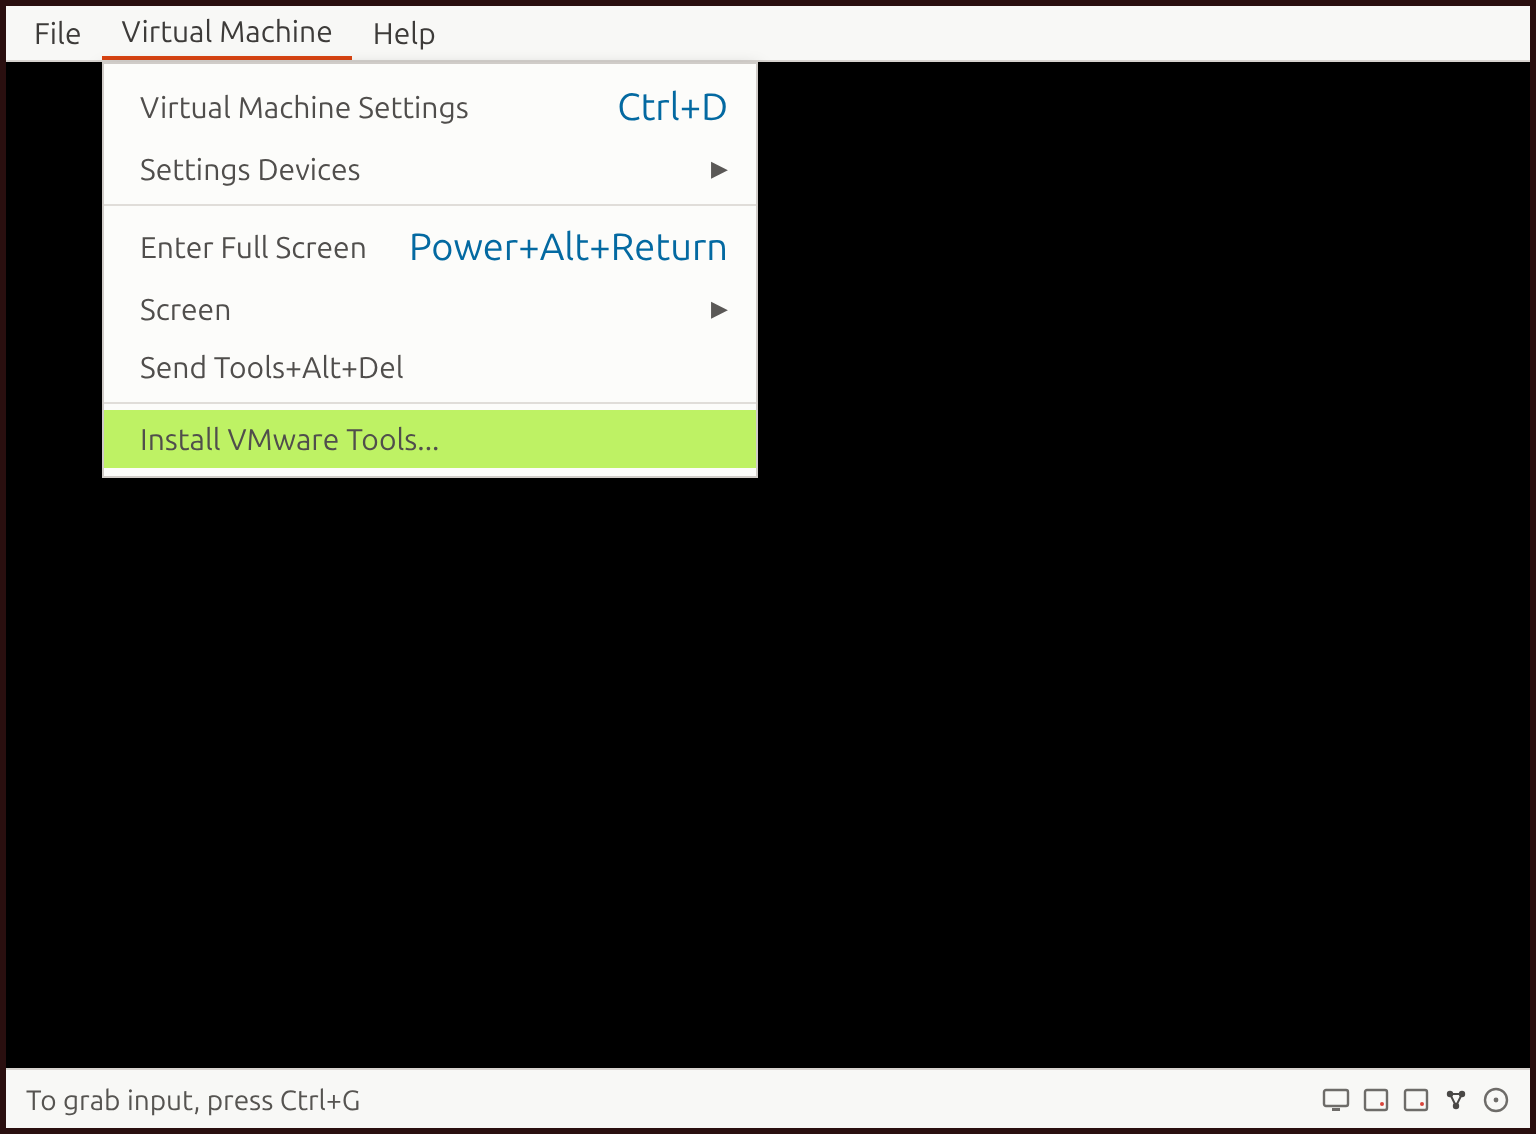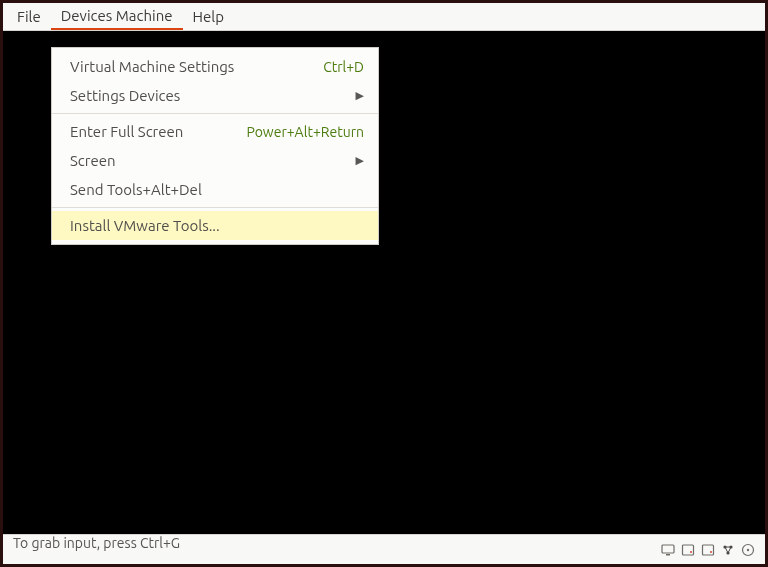--- a/index.html
+++ b/index.html
@@ -31,76 +31,77 @@
     border-bottom: 2px solid #d94412;
   }
   .content {
     flex: 1;
     background: #000;
     position: relative;
   }
   .dropdown {
     position: absolute;
     left: 48px;
-    top: 16px;
+    top: 0;
     width: 328px;
     background: #fcfcfa;
     border: 1px solid #d0ccc8;
     box-shadow: 0 3px 8px rgba(0,0,0,0.25);
     font-size: 15px;
     color: #504e4c;
     padding: 4px 0;
   }
   .menu-item {
     display: flex;
     align-items: center;
     justify-content: space-between;
     padding: 6px 14px 6px 18px;
     cursor: default;
   }
   .menu-item.hover {
-    background: #fef9c3;
+    background: #bef264;
   }
   .menu-item .shortcut {
-    color: #4d7c0f;
-    font-size: 14px;
+    color: #0369a1;
+    font-size: 19px;
   }
   .menu-item .arrow {
     color: #5a5856;
     font-size: 11px;
   }
   .menu-sep {
     height: 1px;
     background: #e0ddd9;
     margin: 3px 0;
   }
   .statusbar {
     height: 30px;
     background: #f8f8f6;
     border-top: 1px solid #d7d3cf;
     display: flex;
+    align-items: center;
     justify-content: space-between;
     padding: 0 10px;
     font-size: 14px;
     color: #565451;
   }
   .status-icons {
     display: flex;
     align-items: center;
     gap: 6px;
   }
   .status-icons svg { display: block; }
 </style>
 </head>
 <body>
 
 <div class="window">
   <div class="menubar">
     <div class="menubar-item">File</div>
-    <div class="menubar-item active">Devices Machine</div>
+    <div class="menubar-item active">Virtual Machine</div>
     <div class="menubar-item">Help</div>
   </div>
 
   <div class="content">
     <div class="dropdown">
 
       <div class="menu-item">
         <span>Virtual Machine Settings</span>
         <span class="shortcut">Ctrl+D</span>
       </div>

